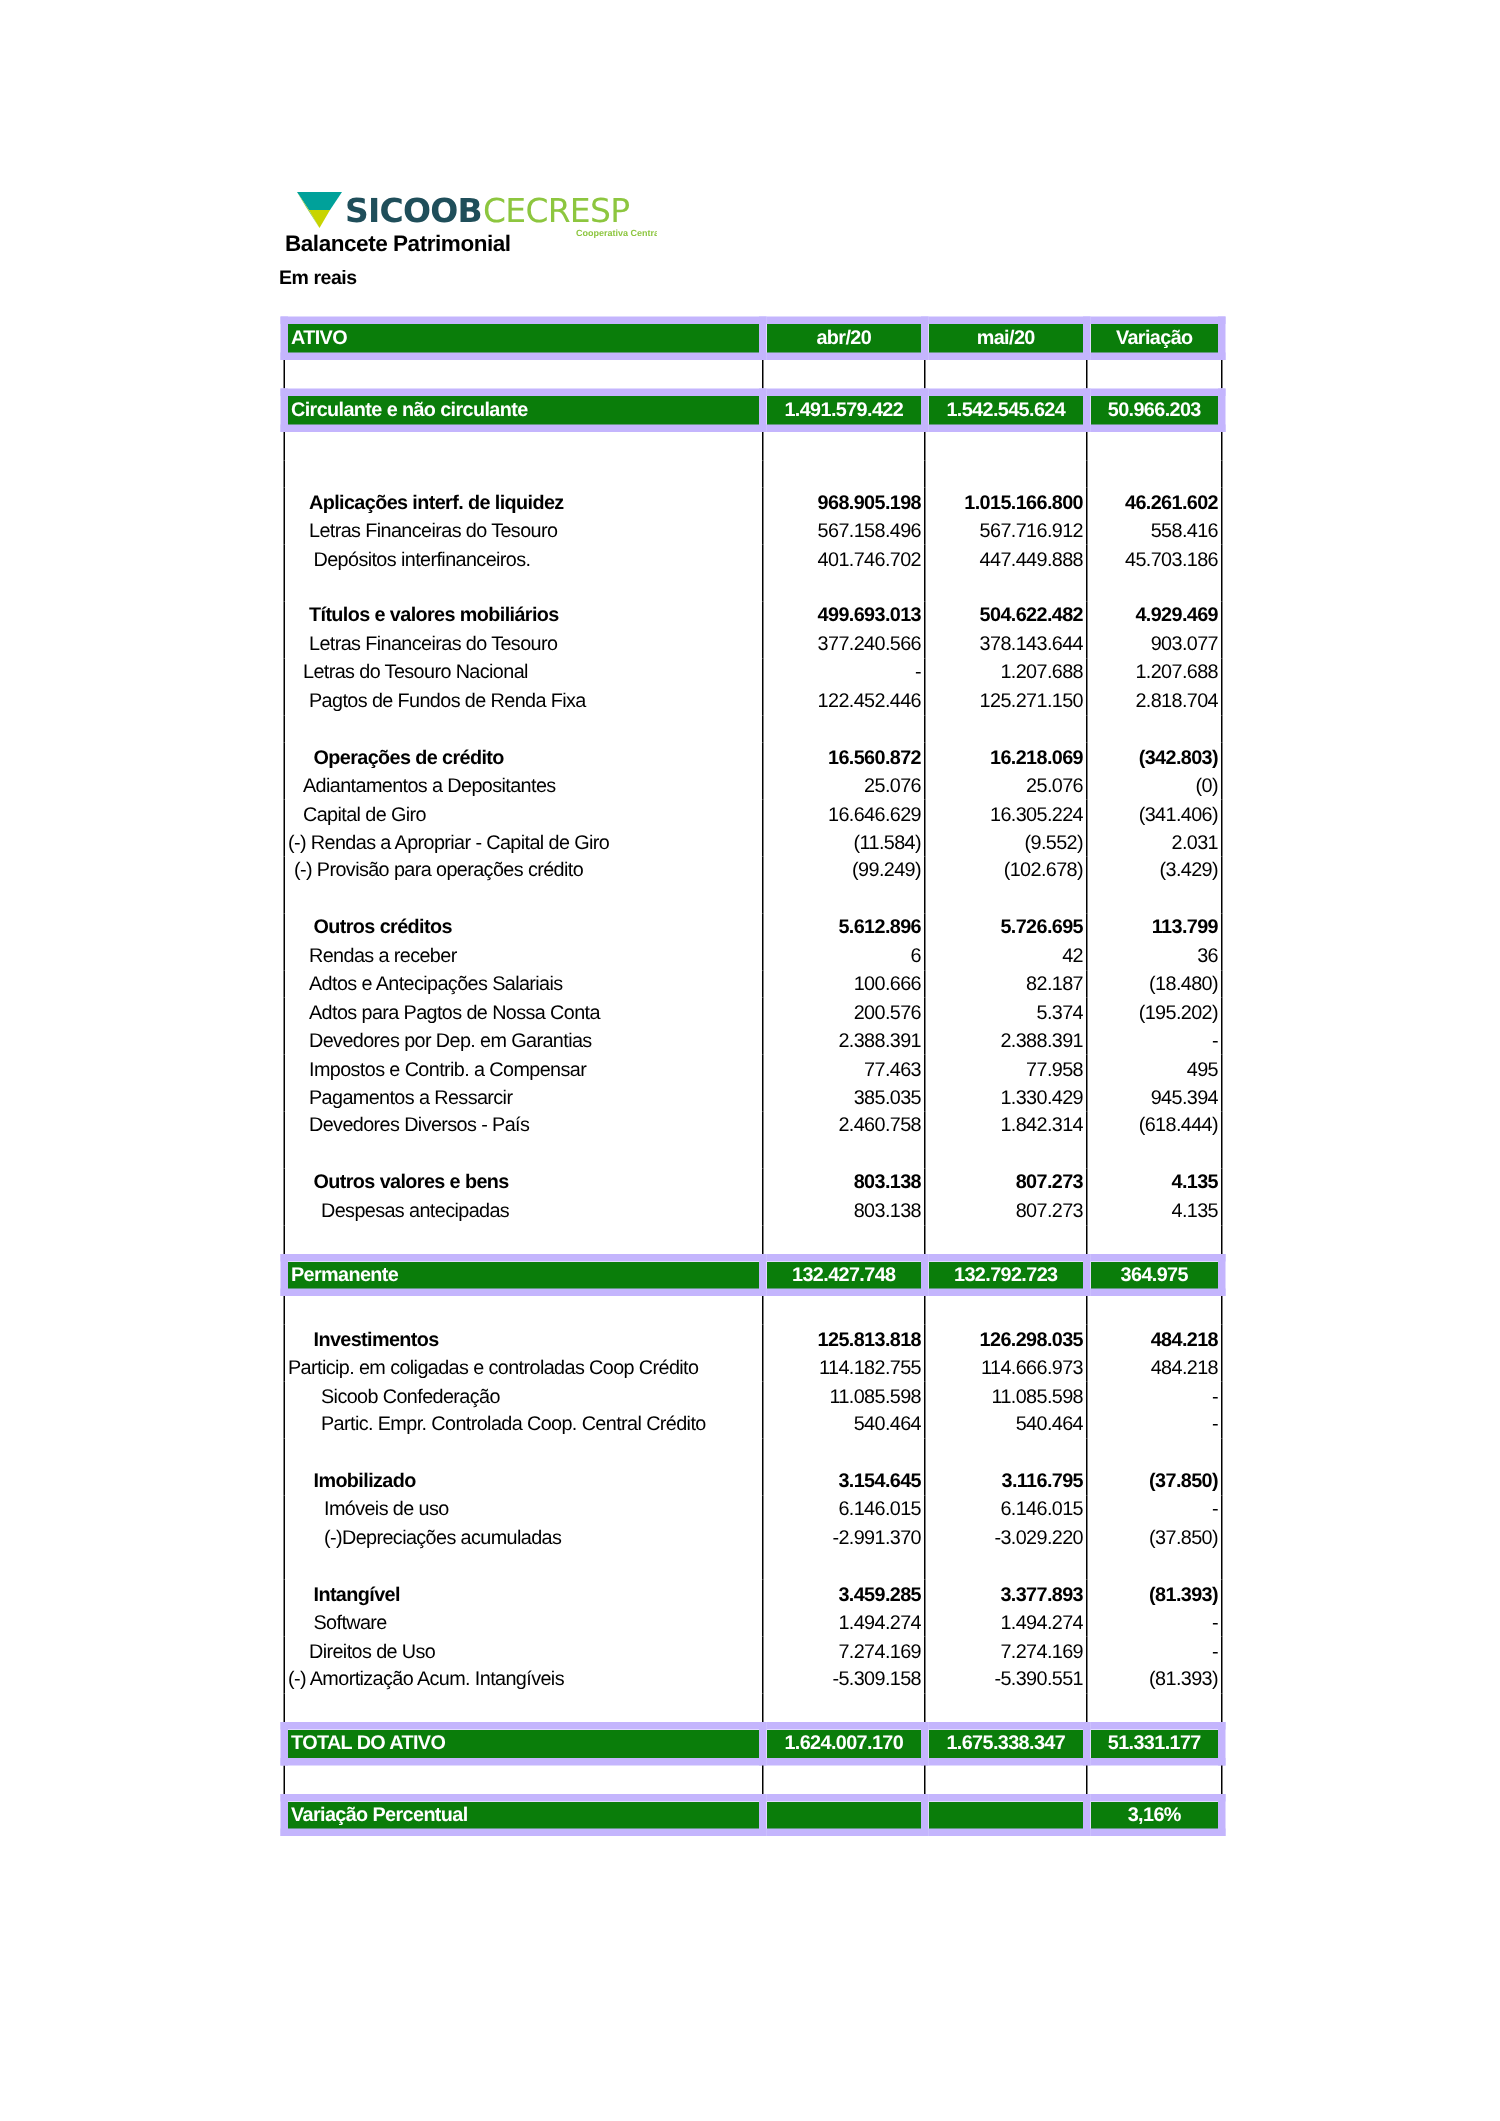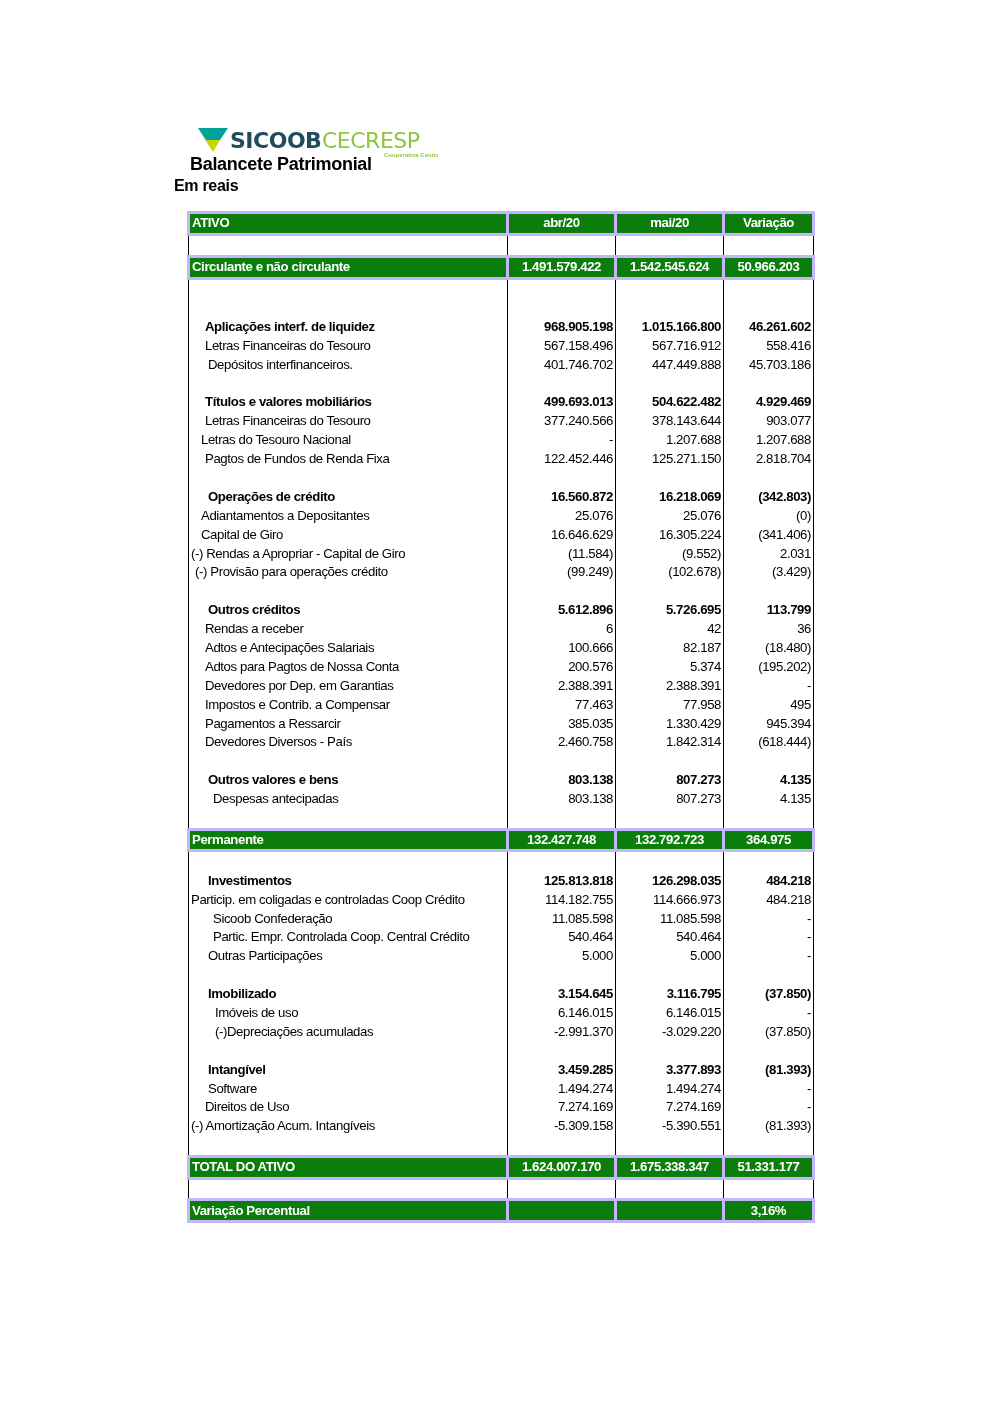--- a/index.html
+++ b/index.html
@@ -1,28 +1,28 @@
 <!DOCTYPE html>
 <html><head>
 <meta charset="utf-8">
 <style>
   html, body { margin: 0; padding: 0; background: #ffffff; }
   body { width: 1000px; height: 1414px; position: relative; font-family: "Liberation Sans", sans-serif; color: #000; }
   .logo { position: absolute; left: 198px; top: 126px; width: 240px; height: 34px; }
   .logo svg { display: block; }
-  .title { position: absolute; left: 190px; top: 154px; font-size: 18px; font-weight: bold; letter-spacing: -0.3px; }
-  .subtitle { position: absolute; left: 174px; top: 177px; font-size: 16px; font-weight: bold; letter-spacing: -0.3px; }
+  .title { position: absolute; left: 190px; top: 154px; font-size: 15px; font-weight: bold; letter-spacing: -0.3px; }
+  .subtitle { position: absolute; left: 186px; top: 177px; font-size: 13px; font-weight: bold; letter-spacing: -0.3px; }
   table.bal { position: absolute; left: 187px; top: 211px; width: 625px; border-collapse: collapse; table-layout: fixed; font-size: 13.2px; letter-spacing: -0.4px; }
   table.bal col.c0 { width: 319px; }
   table.bal col.c1 { width: 108px; }
   table.bal col.c2 { width: 108px; }
   table.bal col.c3 { width: 90px; }
   table.bal td { height: 18.9px; padding: 0 2px; line-height: 18px; white-space: nowrap; overflow: hidden; border-left: 1px solid #000; border-right: 1px solid #000; }
   table.bal td.num { text-align: right; }
-  table.bal tr.green td { background: #0a7d0a; color: #fff; font-weight: bold; border: 3px solid #c4b5fd; }
+  table.bal tr.green td { background: #0a7d0a; color: #fff; font-weight: bold; border: 5px solid #c4b5fd; }
   table.bal tr.green td.num { text-align: center; }
   table.bal tr.head td.num { }
   table.bal tr.bold td { font-weight: bold; }
   table.bal tr.blank td { height: 18.9px; }
   table.bal tr.empty-boxed td { border-top: 1px solid #000; border-bottom: 1px solid #000; }
   .ind0 { padding-left: 2px !important; }
   .ind1 { padding-left: 12px !important; }
   .ind2 { padding-left: 16px !important; }
   .ind3 { padding-left: 19px !important; }
   .ind4 { padding-left: 24px !important; }
@@ -278,26 +278,20 @@
         <td class="num">11.085.598</td>
         <td class="num">11.085.598</td>
         <td class="num">-</td>
       </tr>
       <tr>
         <td class="ind4">Partic. Empr. Controlada Coop. Central Crédito</td>
         <td class="num">540.464</td>
         <td class="num">540.464</td>
         <td class="num">-</td>
       </tr>
-      <tr>
-        <td class="ind3">Outras Participações</td>
-        <td class="num">5.000</td>
-        <td class="num">5.000</td>
-        <td class="num">-</td>
-      </tr>
       <tr class="blank">
         <td></td>
         <td class="num"></td>
         <td class="num"></td>
         <td class="num"></td>
       </tr>
       <tr class="bold">
         <td class="ind3">Imobilizado</td>
         <td class="num">3.154.645</td>
         <td class="num">3.116.795</td>

